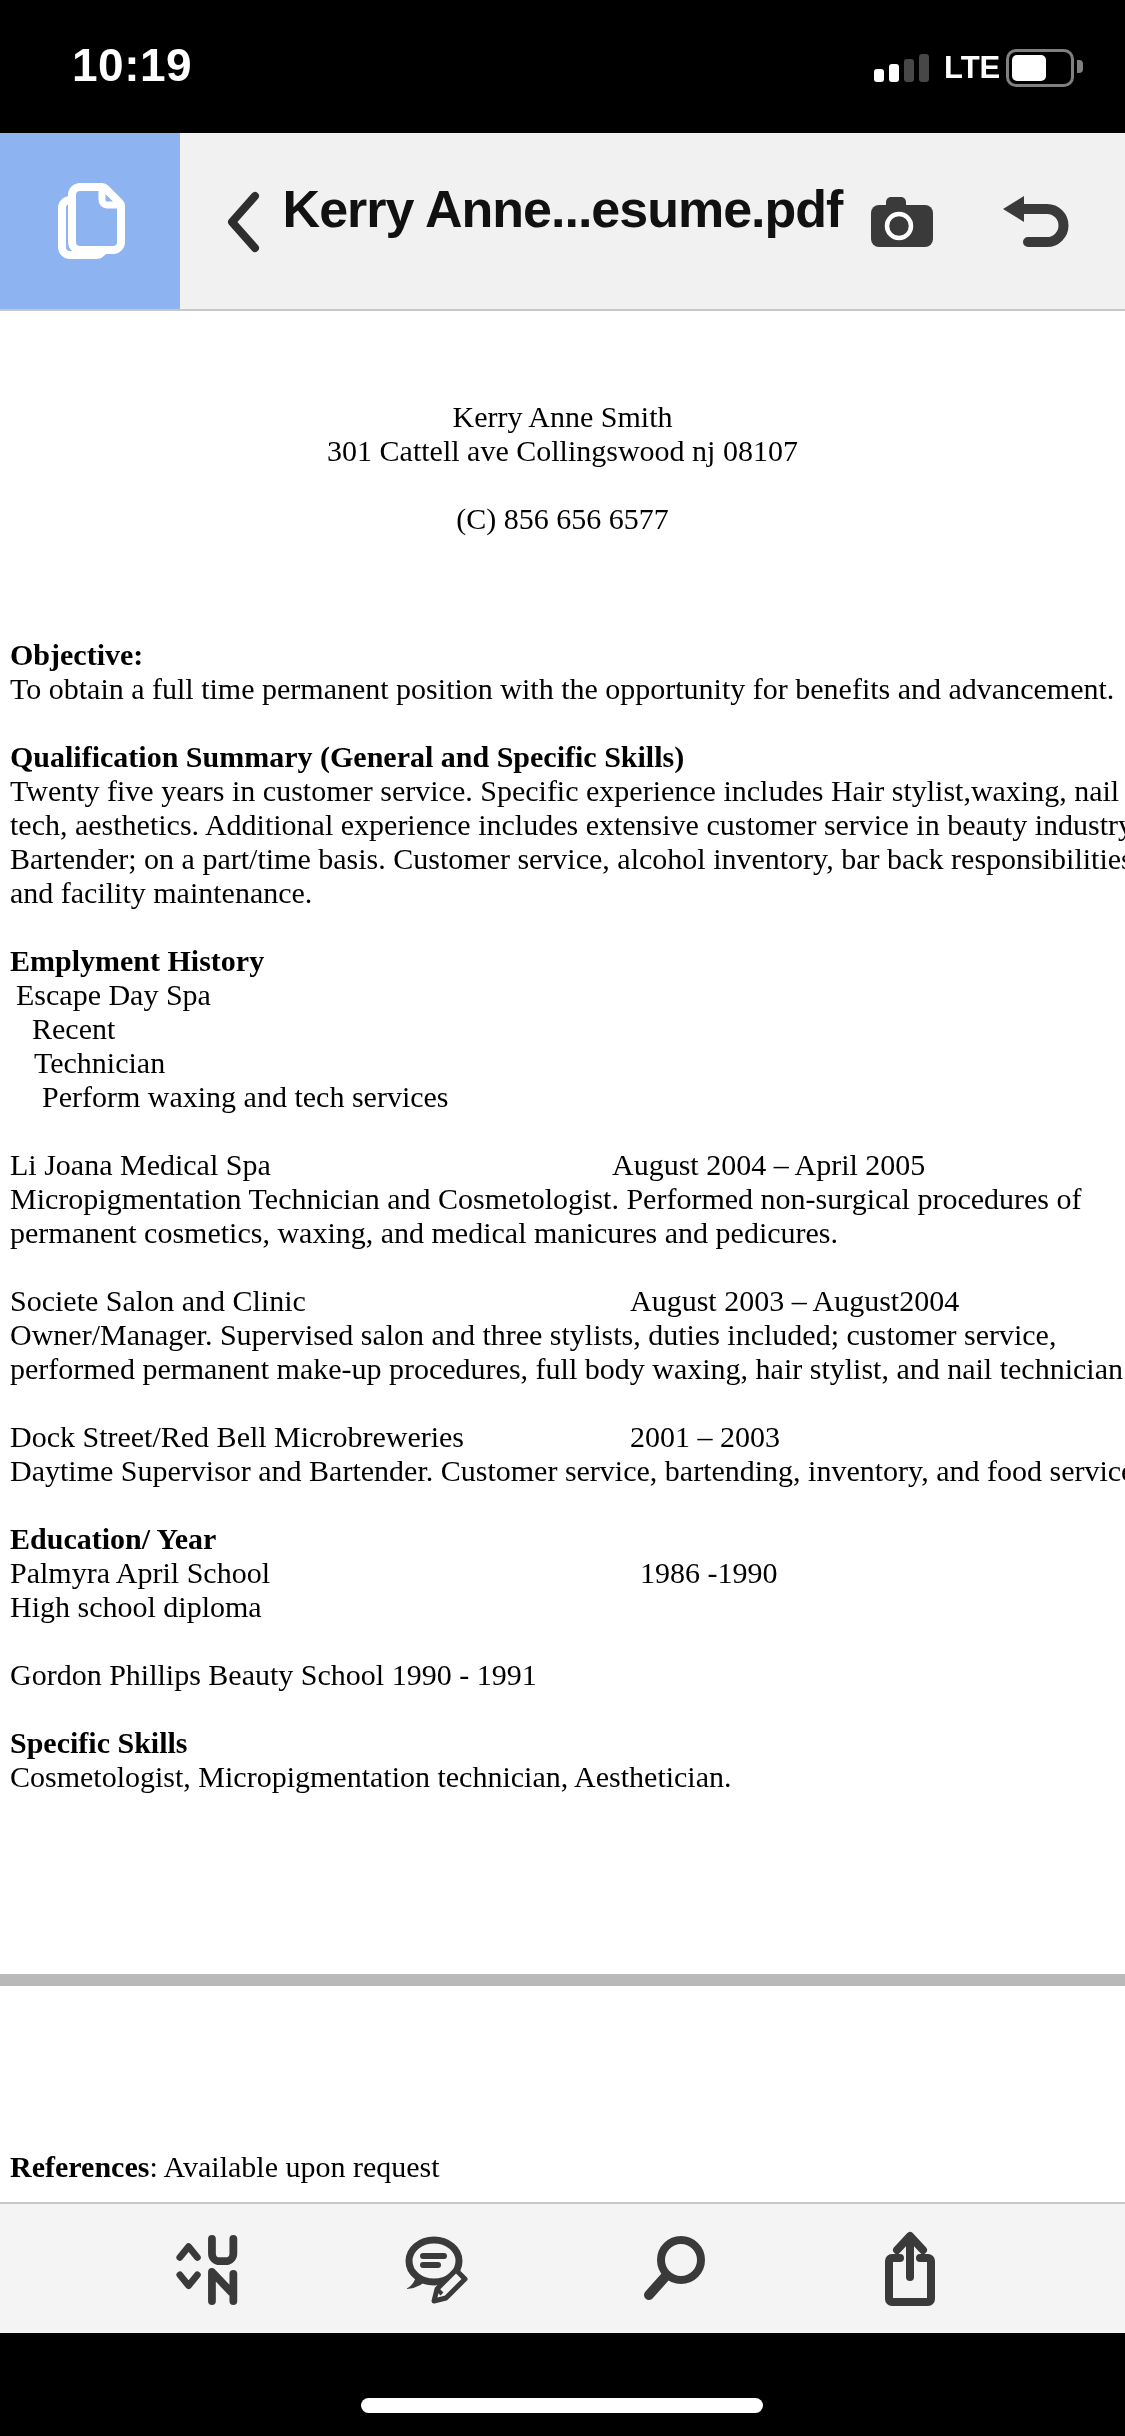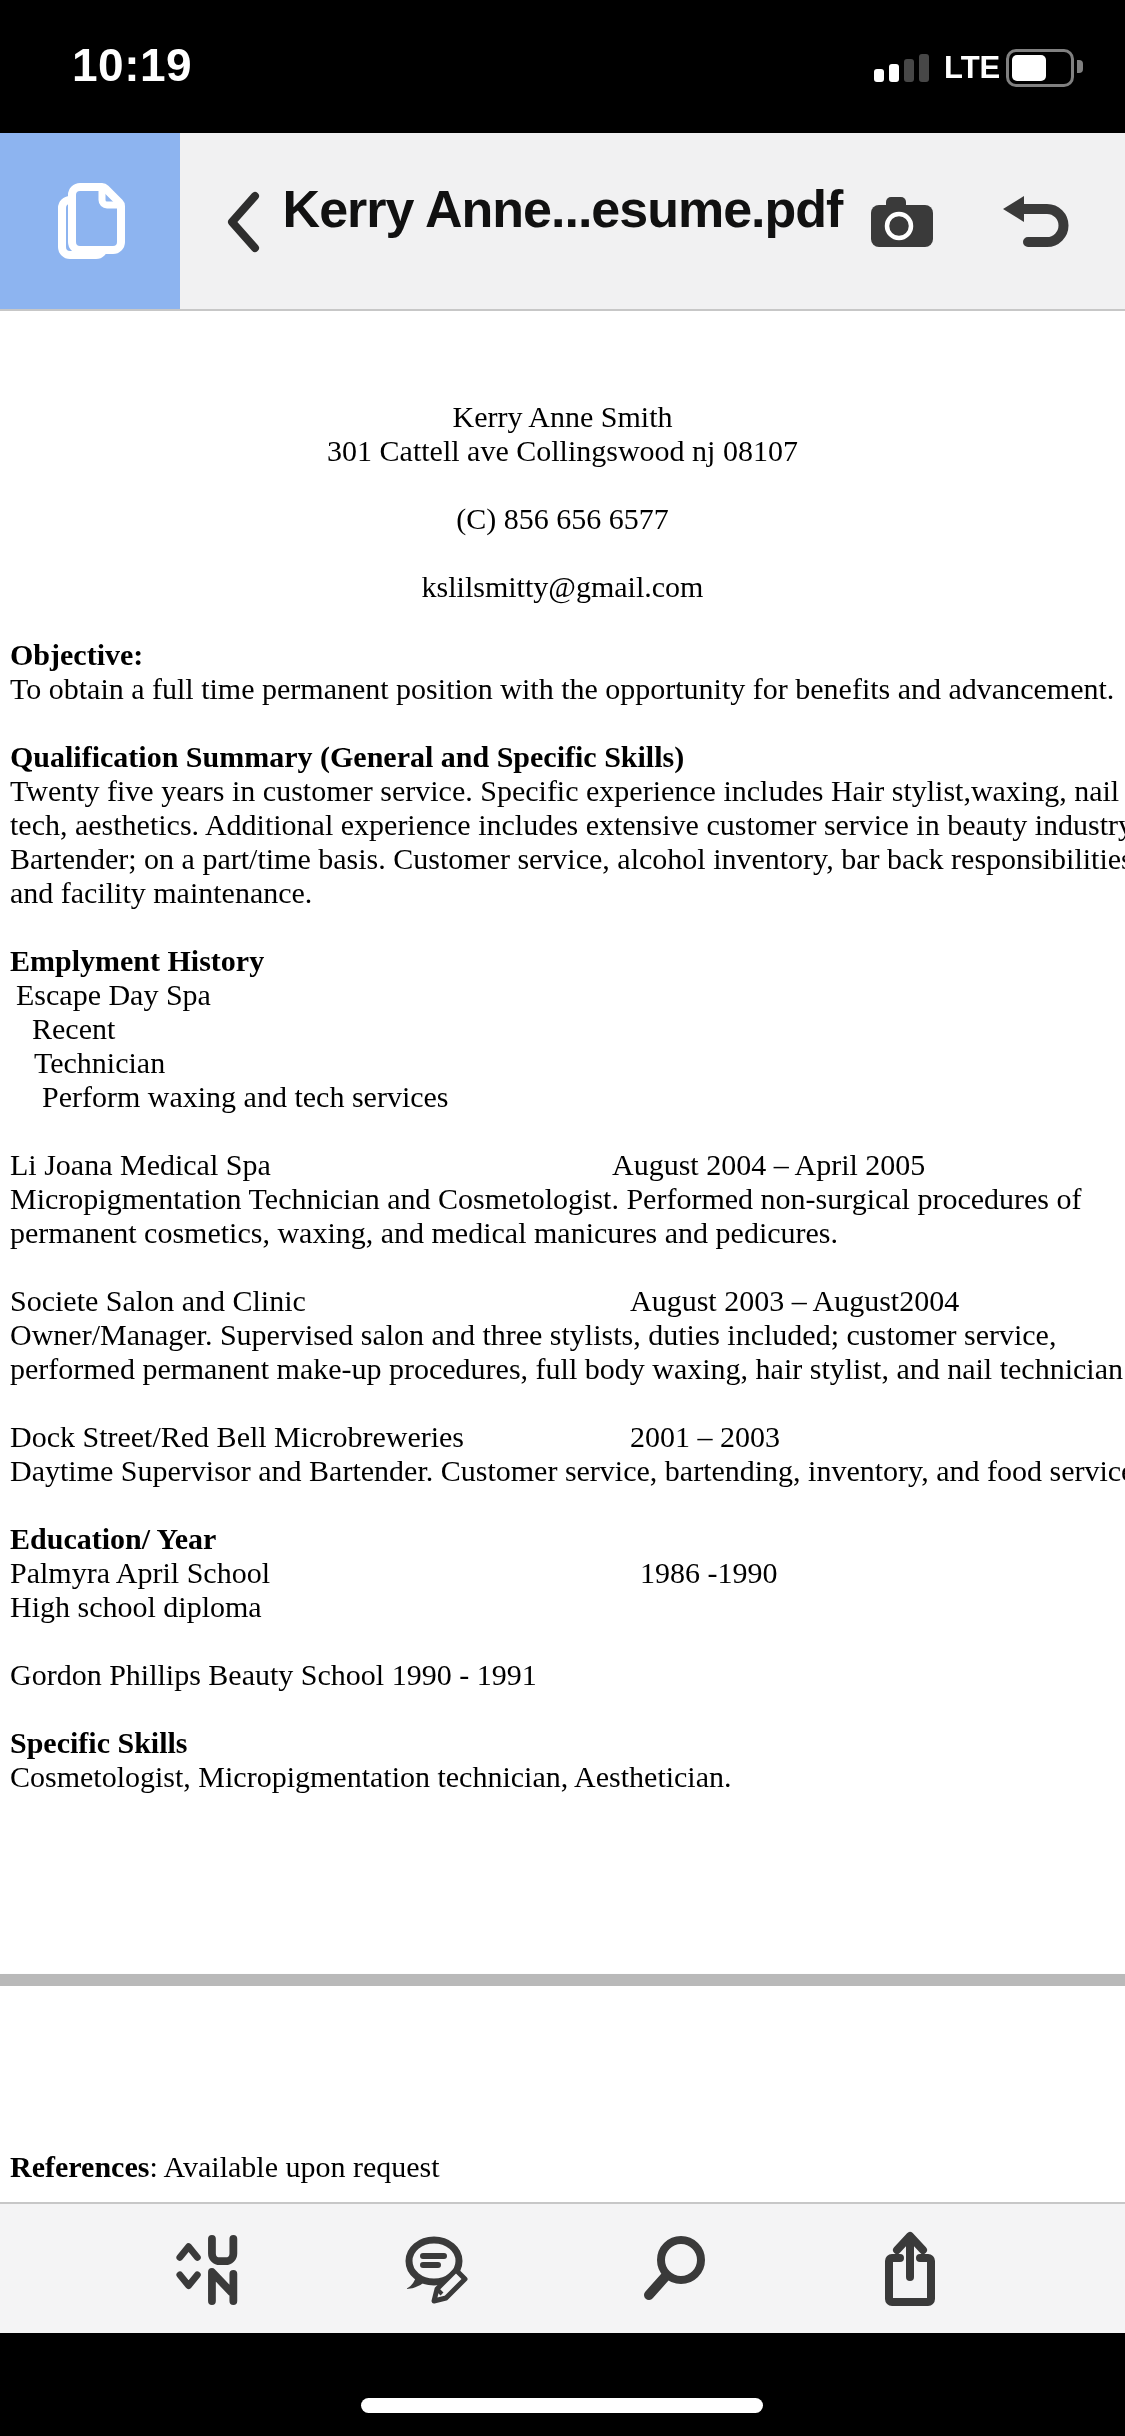--- a/index.html
+++ b/index.html
@@ -99,21 +99,20 @@
   </div>
 
   <div class="page1"></div>
   <div class="page-divider"></div>
   <div class="page2"></div>
 
   <div class="doc-layer">
     <div class="line c" style="top:400px">Kerry Anne Smith</div>
     <div class="line c" style="top:434px">301 Cattell ave Collingswood nj 08107</div>
     <div class="line c" style="top:502px">(C) 856 656 6577</div>
-    <div class="line c" style="top:570px">kslilsmitty@gmail.com</div>
 
     <div class="line b" style="top:638px">Objective:</div>
     <div class="line" style="top:672px">To obtain a full time permanent position with the opportunity for benefits and advancement.</div>
 
     <div class="line b" style="top:740px">Qualification Summary (General and Specific Skills)</div>
     <div class="line" style="top:774px">Twenty five years in customer service. Specific experience includes Hair stylist,waxing, nail</div>
     <div class="line" style="top:808px">tech, aesthetics.  Additional experience includes extensive customer service in beauty industry.</div>
     <div class="line" style="top:842px">Bartender; on a part/time basis.  Customer service, alcohol inventory, bar back responsibilities,</div>
     <div class="line" style="top:876px">and facility maintenance.</div>
 

